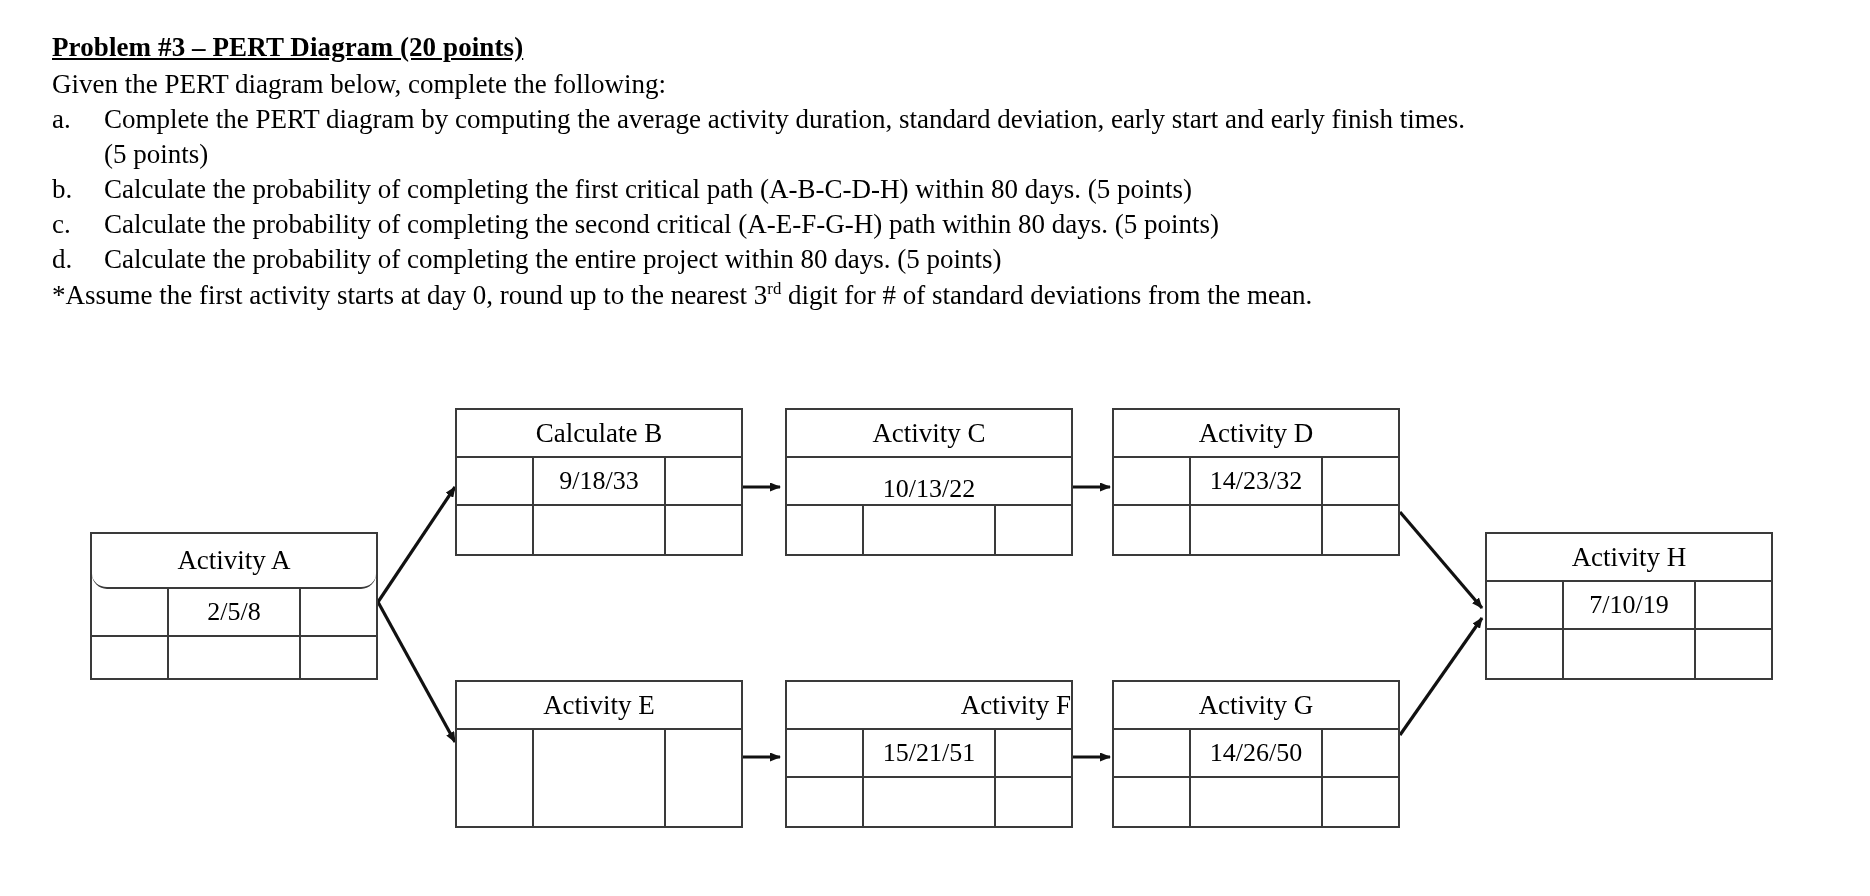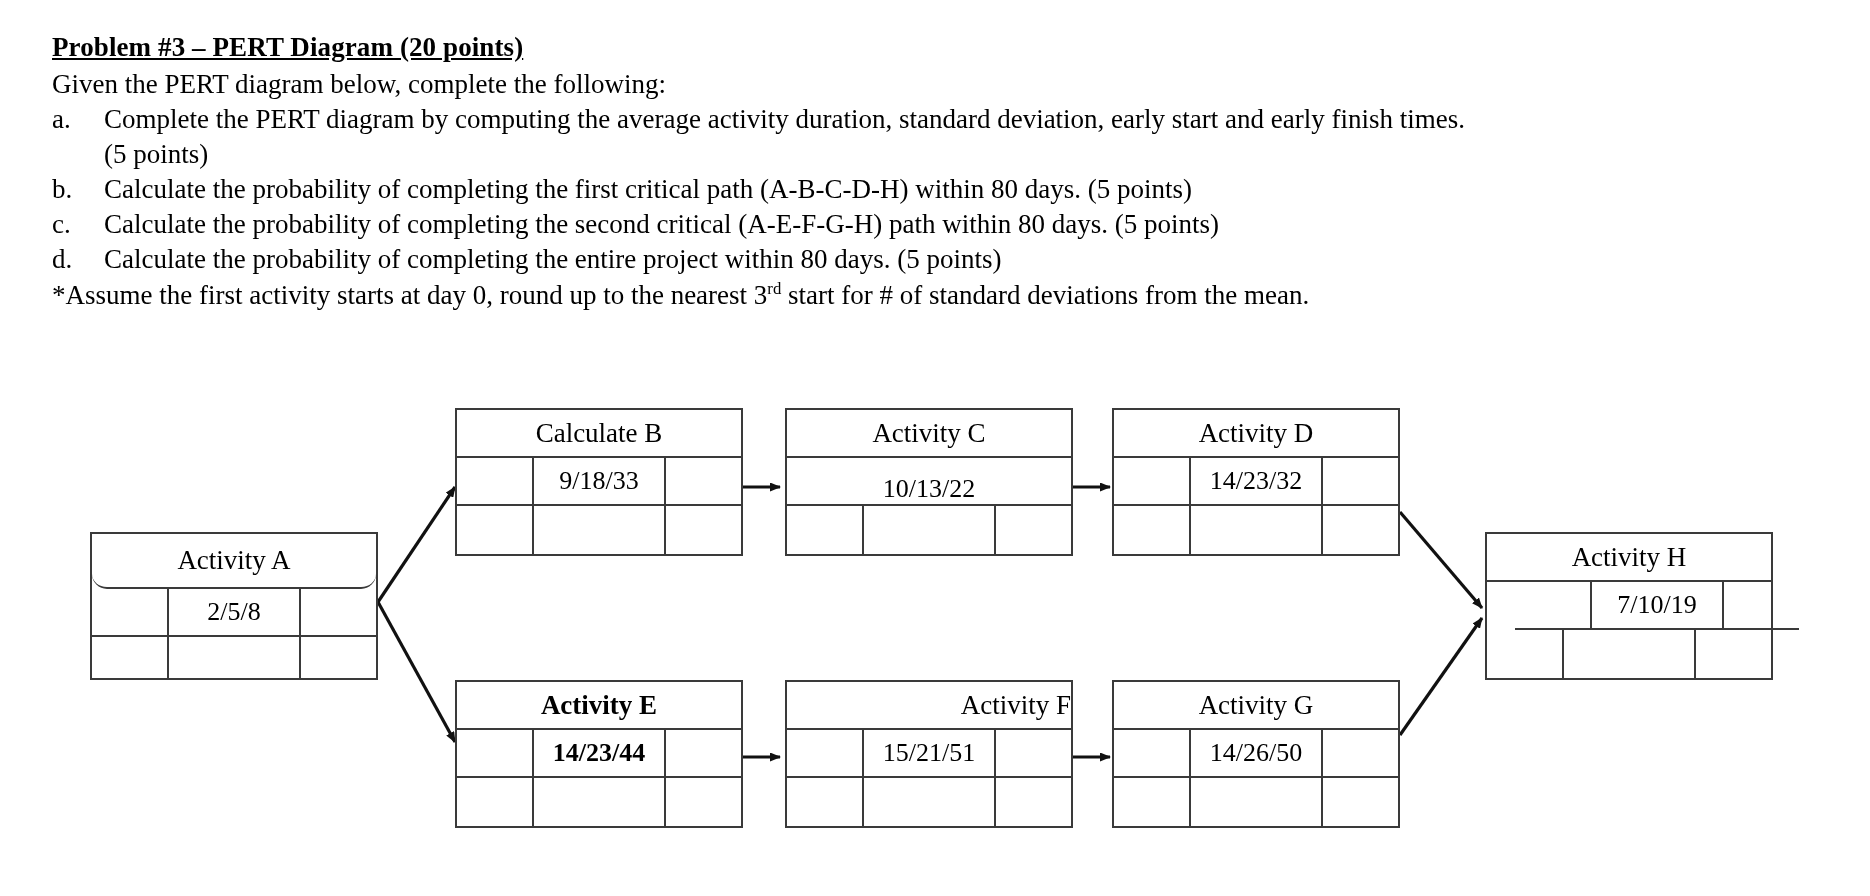--- a/index.html
+++ b/index.html
@@ -172,21 +172,21 @@
         <span class="marker">c.</span>
         <span>Calculate the probability of completing the second critical (A-E-F-G-H) path within 80 days. (5 points)</span>
       </li>
       <li>
         <span class="marker">d.</span>
         <span>Calculate the probability of completing the entire project within 80 days. (5 points)</span>
       </li>
     </ol>
 
     <div class="footnote">
-      <span>*Assume the first activity starts at day 0, round up to the nearest 3</span><sup>rd</sup><span> start for # of standard deviations from the mean.</span>
+      <span>*Assume the first activity starts at day 0, round up to the nearest 3</span><sup>rd</sup><span> digit for # of standard deviations from the mean.</span>
     </div>
   </div>
 
   <div class="diagram">
 
     <svg class="connectors" viewBox="0 0 1870 896">
       <defs>
         <marker id="ah" markerWidth="11" markerHeight="9" refX="10" refY="4.5" orient="auto" markerUnits="userSpaceOnUse">
           <path d="M0,0 L11,4.5 L0,9 Z" fill="#111111"></path>
         </marker>
@@ -270,40 +270,35 @@
         <div class="cell left"></div>
         <div class="cell center"></div>
         <div class="cell right"></div>
       </div>
     </div>
 
     <div class="node" style="left:1485px; top:532px; width:288px; height:148px;">
       <div class="row title-row" style="height:48px;">
         <span class="title-text">Activity H</span>
       </div>
-      <div class="row mid-row" style="height:48px;margin-left:28px;">
+      <div class="row mid-row" style="height:48px;">
         <div class="cell left"></div>
         <div class="cell center">7/10/19</div>
         <div class="cell right"></div>
       </div>
       <div class="row" style="flex:1 1 auto;">
         <div class="cell left"></div>
         <div class="cell center"></div>
         <div class="cell right"></div>
       </div>
     </div>
 
-    <div class="node" style="left:455px; top:680px; width:288px; height:148px;font-weight:bold;">
+    <div class="node" style="left:455px; top:680px; width:288px; height:148px;">
       <div class="row title-row" style="height:48px;">
         <span class="title-text">Activity E</span>
-      </div>
-      <div class="row mid-row" style="height:48px;">
-        <div class="cell left"></div>
-        <div class="cell center">14/23/44</div>
-        <div class="cell right"></div>
       </div>
       <div class="row" style="flex:1 1 auto;">
         <div class="cell left"></div>
         <div class="cell center"></div>
         <div class="cell right"></div>
       </div>
     </div>
 
     <div class="node" style="left:785px; top:680px; width:288px; height:148px;">
       <div class="row title-row" style="height:48px;justify-content:flex-end;">

